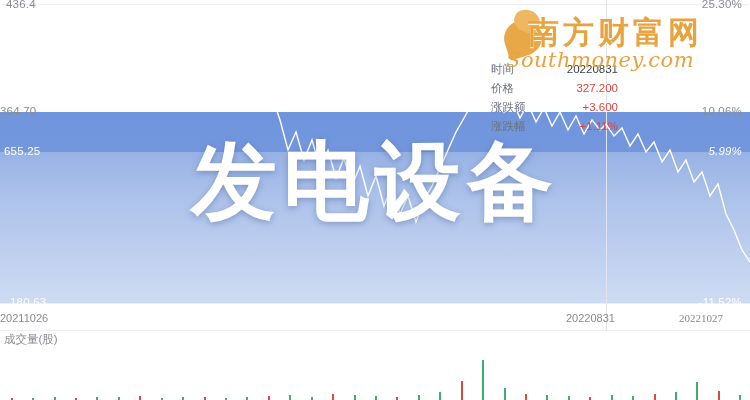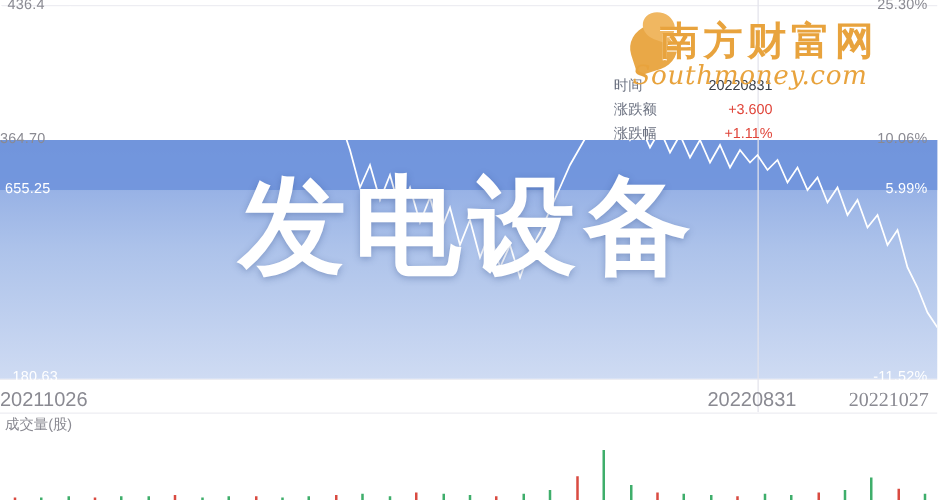--- a/index.html
+++ b/index.html
@@ -1,42 +1,42 @@
 <!DOCTYPE html>
 <html><head>
 <meta charset="utf-8">
 <style>
   html,body{margin:0;padding:0;}
   body{
     width:750px;height:400px;overflow:hidden;
     font-family:"Liberation Sans","DejaVu Sans",sans-serif;
     background:#ffffff;
   }
-  #stage{position:relative;width:750px;height:400px;overflow:hidden;background:#fff;}
+  #stage{position:relative;width:750px;height:400px;overflow:hidden;background:#fff;border-radius:10px;}
 
   
   #plot{position:absolute;left:0;top:0;width:750px;height:330px;overflow:hidden;}
   #plotbg{position:absolute;inset:0;background:#ffffff;}
   .hgrid{position:absolute;left:0;width:750px;height:1px;background:#ededf2;}
   .vgrid{position:absolute;top:0;width:1px;height:330px;background:#e4e4ec;}
   #shade{
     position:absolute;left:0;right:0;
     background:linear-gradient(180deg,#7f9fe0 0%,#a8bfe9 45%,#ccd9f2 100%);
     opacity:.95;
   }
   #band{
     position:absolute;left:0;right:0;background:#6f93db;opacity:.9;
   }
   svg#line{position:absolute;left:0;top:0;}
 
   
   .ylab{position:absolute;font-size:11.5px;color:#8a8a92;letter-spacing:.2px;}
   .ylab.right{text-align:right;}
   .ylab.onblue{color:#ffffff;}
-  .xlab{position:absolute;font-size:16px;color:#8a8a92;}
+  .xlab{position:absolute;font-size:11px;color:#8a8a92;}
 
   
   #tip{
     position:absolute;left:468px;top:60px;width:150px;
     font-size:11.5px;line-height:19px;color:#5f6570;
   }
   #tip .row{display:flex;justify-content:space-between;}
   #tip .k{color:#6b7180;padding-left:23px;}
   #tip .v{color:#3a3f48;}
   #tip .v.up{color:#e0453a;}
@@ -103,31 +103,35 @@
       <polyline fill="none" stroke="#ffffff" stroke-width="1.4" points="0,4 8,18 16,8 24,26 32,14 40,30 48,20 56,6 64,22 72,10 80,28 88,16 96,34 104,22 112,40 120,26 128,44 136,30 144,48 152,36 160,54 168,42 176,60 184,48 192,66 200,54 208,72 216,58 224,76 232,64 240,82 248,70 256,88 264,74 272,96 280,120 288,150 296,132 304,160 312,140 320,168 328,150 336,178 344,158 352,186 360,166 368,196 376,176 384,206 392,186 400,214 408,196 416,222 424,200 432,186 440,168 448,150 456,132 464,118 472,104 480,96 488,110 496,96 504,112 512,100 520,118 528,104 536,122 544,108 552,126 560,112 568,130 576,116 584,134 592,120 600,130 606,124 614,136 622,128 630,146 638,134 646,152 654,142 662,162 670,150 678,172 686,160 694,182 702,172 710,196 718,184 726,214 734,230 742,250 750,262"></polyline>
     </svg>
 
     <div class="ylab" style="left:6px;top:-2px;">436.4</div>
     <div class="ylab" style="left:0px;top:105px;">364.70</div>
     <div class="ylab onblue" style="left:4px;top:145px;">655.25</div>
     <div class="ylab onblue" style="left:10px;top:296px;">180.63</div>
 
     <div class="ylab right" style="right:8px;top:-2px;">25.30%</div>
     <div class="ylab right" style="right:8px;top:105px;">10.06%</div>
-    <div class="ylab right onblue" style="right:8px;top:145px;">5.99%</div>
+    <div class="ylab right onblue" style="right:8px;top:145px;font-style:italic;">5.99%</div>
     <div class="ylab right onblue" style="right:8px;top:296px;">-11.52%</div>
 
     <div class="xlab" style="left:0px;top:312px;">20211026</div>
     <div class="xlab" style="left:566px;top:312px;">20220831</div>
     <div class="xlab" style="left:679px;top:312px;font-family:Liberation Serif, serif;">20221027</div>
 
     <div id="tip">
       <div class="row">
         <span class="k">时间</span>
         <span class="v neutral">20220831</span>
+      </div>
+      <div class="row">
+        <span class="k">价格</span>
+        <span class="v up">327.200</span>
       </div>
       <div class="row">
         <span class="k">涨跌额</span>
         <span class="v up">+3.600</span>
       </div>
       <div class="row">
         <span class="k">涨跌幅</span>
         <span class="v up">+1.11%</span>
       </div>
     </div>

